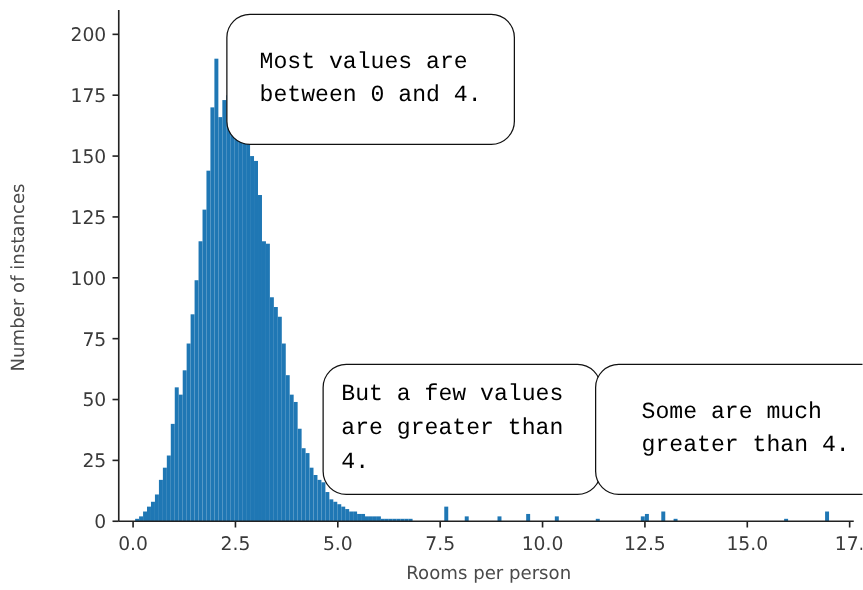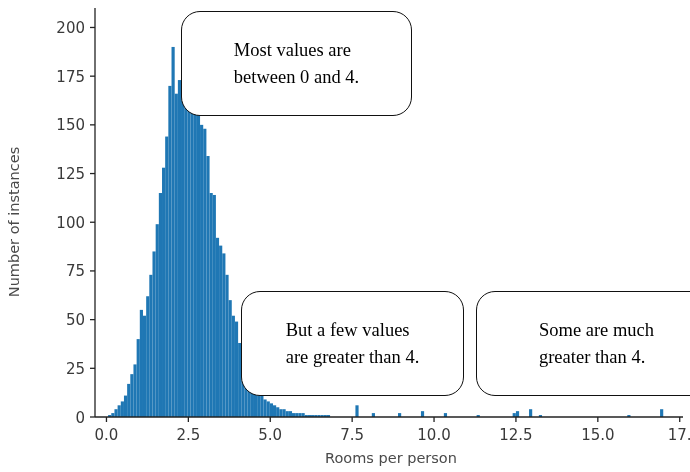--- a/index.html
+++ b/index.html
@@ -48,21 +48,21 @@
     box-sizing: border-box;
     background: #ffffff;
     border: 1.7px solid #111111;
     border-radius: 19px;
     display: flex;
     align-items: center;
     justify-content: center;
     padding: 6px 14px;
   }
   .annot-text {
-    font-family: Liberation Serif, serif;
+    font-family: Liberation Mono, monospace;
     font-size: 18.5px;
     line-height: 1.45;
     color: #000000;
     text-align: left;
     white-space: pre-line;
   }
 </style>
 </head>
 <body>
 
@@ -197,21 +197,21 @@
       </g>
     <text id="xlabel-text" class="axis-title" text-anchor="middle" x="391" y="463">Rooms per person</text>
     <text id="ylabel-text" class="axis-title" text-anchor="middle" transform="translate(19,222) rotate(-90)">Number of instances</text>
   </svg>
 
   <div id="annotations-layer">
       <div class="annot-box" style="left: 181px; top: 11px; width: 231px; height: 105px;">
         <span class="annot-text">Most values are
 between 0 and 4.</span>
       </div>
-      <div class="annot-box" style="left: 241px; top: 291px; width: 223px; height: 105px;">
+      <div class="annot-box" style="left: 258px; top: 291px; width: 223px; height: 105px;">
         <span class="annot-text">But a few values
 are greater than 4.</span>
       </div>
       <div class="annot-box" style="left: 476px; top: 291px; width: 241px; height: 105px;">
         <span class="annot-text">Some are much
 greater than 4.</span>
       </div>
     </div>
 
 </div>

